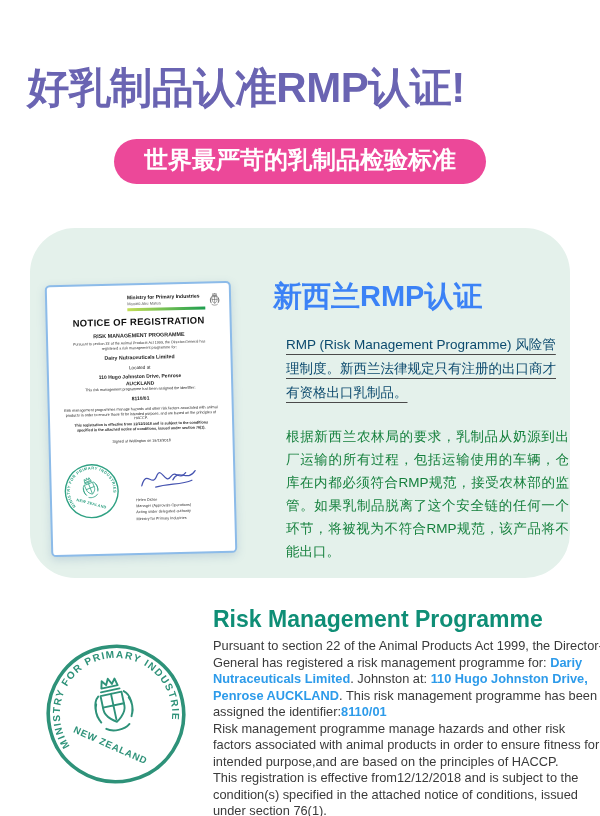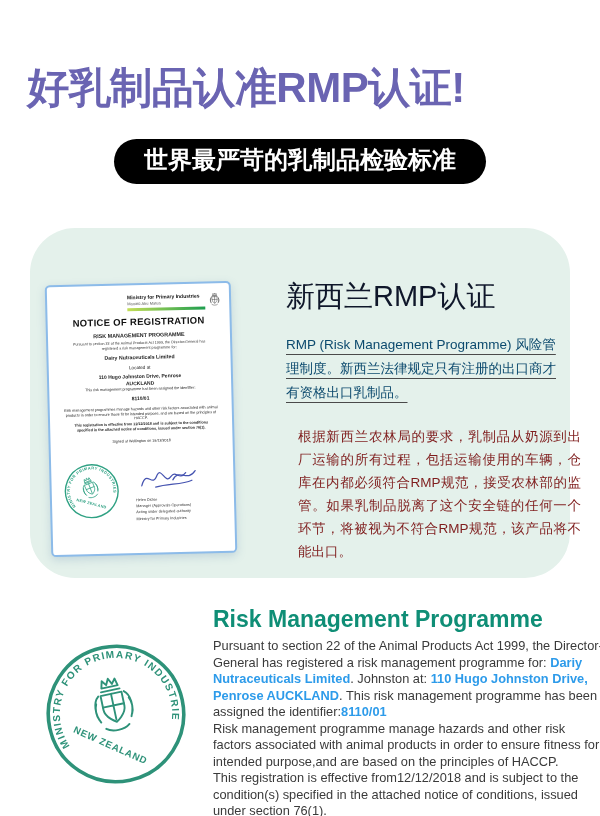--- a/index.html
+++ b/index.html
@@ -8,21 +8,21 @@
     position:relative; width:600px; height:816px; background:#ffffff;
     font-family:"Liberation Sans","DejaVu Sans",sans-serif; overflow:hidden;
   }
   
   .main-title {
     position:absolute; top:60px; left:0; width:492px; text-align:center;
     font-size:42px; font-weight:800; color:#6A64B2; letter-spacing:-0.5px;
   }
   .pill {
     position:absolute; top:139px; left:50%; transform:translateX(-50%);
-    background:#000000; color:#ffffff; font-size:24px; font-weight:700;
+    background:#ec4899; color:#ffffff; font-size:24px; font-weight:700;
     padding:5px 30px 8px; border-radius:30px; white-space:nowrap;
   }
   
   .panel {
     position:absolute; left:30px; top:228px; width:540px; height:350px;
     background:#E4F1EB; border-radius:45px;
   }
   
   .cert {
     position:absolute; left:48px; top:283px; width:186px; height:272px;
@@ -50,30 +50,30 @@
   .cert-id { top:110px; font-size:5px; font-weight:700; }
   .cert-body1 { top:122px; left:7%; width:86%; font-size:3.7px; }
   .cert-body2 { top:137px; left:9%; width:82%; font-size:3.7px; font-weight:700; }
   .cert-signed { top:154px; font-size:3.7px; }
   .cert-stamp { position:absolute; left:12px; top:177px; width:56px; height:56px;
     transform:rotate(-20deg); color:#2FA183; }
   .cert-sig { position:absolute; left:84px; top:180px; width:84px; text-align:left; }
   .sig-lines { font-size:3.8px; color:#333; margin-top:2px; }
   .sig-lines div { margin-top:1.5px; }
   
-  .cn-heading { position:absolute; left:286px; top:277px; font-size:29px; font-weight:400; color:#0f172a; }
+  .cn-heading { position:absolute; left:273px; top:277px; font-size:29px; font-weight:700; color:#3b82f6; }
   .cn-intro {
     position:absolute; left:286px; top:333px; width:283px;
     font-size:13.5px; line-height:24px; color:#0c4a6e;
     text-decoration:underline; text-decoration-color:#4a4a4a;
     text-underline-offset:5px; text-decoration-thickness:1px;
   }
   .cn-body {
     position:absolute; left:286px; top:425px; width:283px;
-    font-size:13.5px; line-height:23px; color:#7f1d1d; text-align:justify;margin-left:12px;
+    font-size:13.5px; line-height:23px; color:#15803d; text-align:justify;
   }
   
   .stamp-big { position:absolute; left:44px; top:642px; width:144px; height:144px;
     transform:rotate(-12deg); color:#2E9279; }
   .en-heading { position:absolute; left:213px; top:606px; font-size:23px; font-weight:800; color:#0F8E76; }
   .en-body {
     position:absolute; left:213px; top:638px; width:392px;
     font-size:12.8px; line-height:16.5px; color:#3A3A3A;
   }
   .hl { color:#2D9BEA; font-weight:700; }

